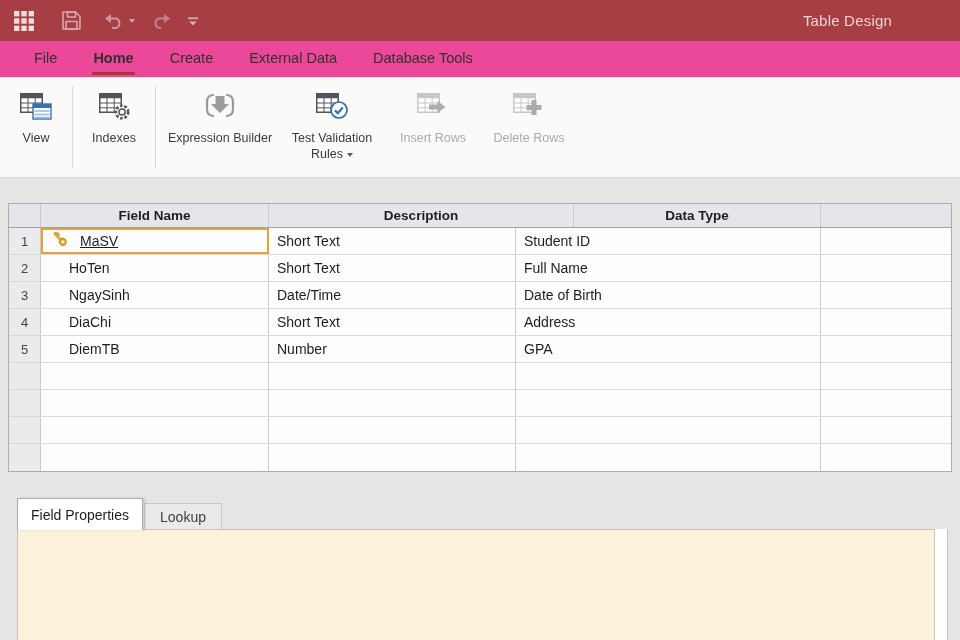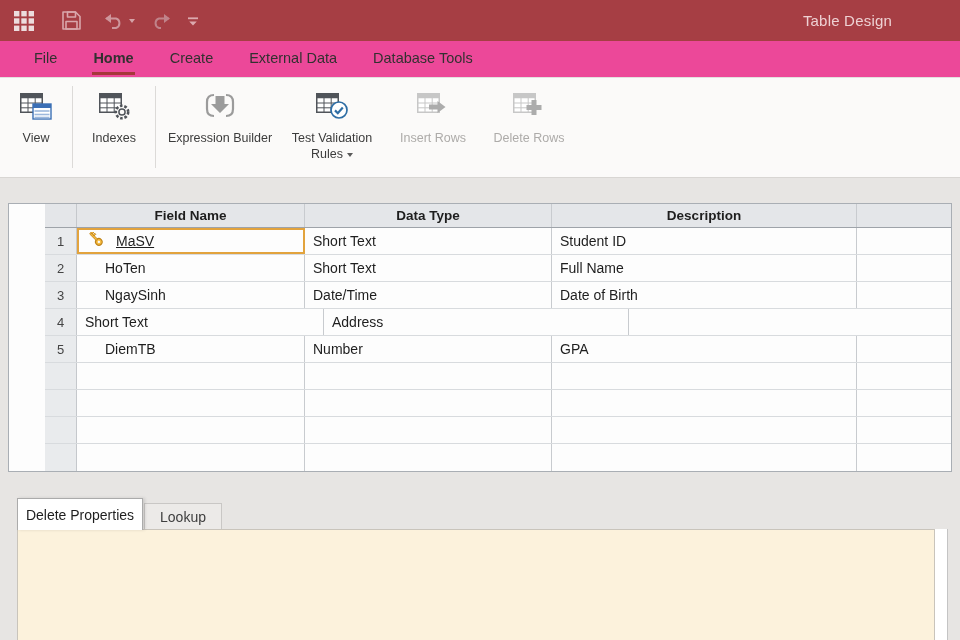--- a/index.html
+++ b/index.html
@@ -43,21 +43,21 @@
   .caret { display:inline-block; width:0; height:0; border-left:3.5px solid transparent; border-right:3.5px solid transparent; border-top:4px solid #5A5A5A; margin-left:4px; vertical-align:middle; }
   .rsep { width:1px; background:#DCDAD8; height:82px; margin:2px 6px 0 6px; }
   .w58{width:58px;} .w66{width:66px;} .w68{width:68px;} .w80{width:80px;}
   .w114{width:114px;} .w106{width:106px;} .w92{width:92px;} .w96{width:96px;} .w112{width:112px;}
 
   
   .workspace { position:relative; height:462px; background:#E7E5E3; }
 
   .design-grid {
     position:absolute; top:25px; left:8px; width:944px;
-    background:#FDFDFD; border:1px solid #A9AEB4;padding-left:36px;
+    background:#FDFDFD; border:1px solid #A9AEB4;
   }
   .g-header {
     display:flex; height:24px; background:#E4E6E9; border-bottom:1px solid #9EA3A9;
     font-weight:bold; font-size:13.5px; color:#1E1E1E;
   }
   .g-header .g-cell { justify-content:center; padding-left:0; }
   .g-row { display:flex; height:27px; border-bottom:1px solid #D8DBDE; font-size:14px; color:#1E1E1E; background:#FDFDFD; }
   .g-num {
     width:32px; min-width:32px; background:#E9EBED; border-right:1px solid #C5C8CC;
     display:flex; align-items:center; justify-content:center; font-size:13px; color:#444;
@@ -277,22 +277,22 @@
   </div>
 
 </div>
 
 <div class="workspace">
 
   <div class="design-grid">
     <div class="g-header">
       <div class="g-num"></div>
       <div class="g-cell c-field">Field Name</div>
+      <div class="g-cell c-desc">Description</div>
       <div class="g-cell c-type">Data Type</div>
-      <div class="g-cell c-desc">Description</div>
       <div class="g-cell c-extra"></div>
     </div>
 
     <div class="g-row">
       <div class="g-num">1</div>
       <div class="g-cell c-field selected">
         <span class="rowkey">
           <svg width="19" height="15" viewBox="2 5 26 20">
               <use href="#gold-key" transform="scale(0.9)"></use>
             </svg>
@@ -315,20 +315,21 @@
     <div class="g-row">
       <div class="g-num">3</div>
       <div class="g-cell c-field">NgaySinh</div>
       <div class="g-cell c-type">Date/Time</div>
       <div class="g-cell c-desc">Date of Birth</div>
       <div class="g-cell c-extra"></div>
     </div>
 
     <div class="g-row">
       <div class="g-num">4</div>
+      <div class="g-cell c-field">DiaChi</div>
       <div class="g-cell c-type">Short Text</div>
       <div class="g-cell c-desc">Address</div>
       <div class="g-cell c-extra"></div>
     </div>
 
     <div class="g-row">
       <div class="g-num">5</div>
       <div class="g-cell c-field">DiemTB</div>
       <div class="g-cell c-type">Number</div>
       <div class="g-cell c-desc">GPA</div>
@@ -358,17 +359,17 @@
     </div>
     <div class="g-row" style="border-bottom:none;">
       <div class="g-num"></div>
       <div class="g-cell c-field"></div>
       <div class="g-cell c-type"></div>
       <div class="g-cell c-desc"></div>
       <div class="g-cell c-extra"></div>
     </div>
   </div>
 
-  <div class="bp-tab-active">Delete Properties</div>
+  <div class="bp-tab-active">Field Properties</div>
   <div class="bp-tab-lookup">Lookup</div>
   <div class="bp-panel-white"></div>
   <div class="bp-panel"></div>
 </div>
 
 </body></html>

